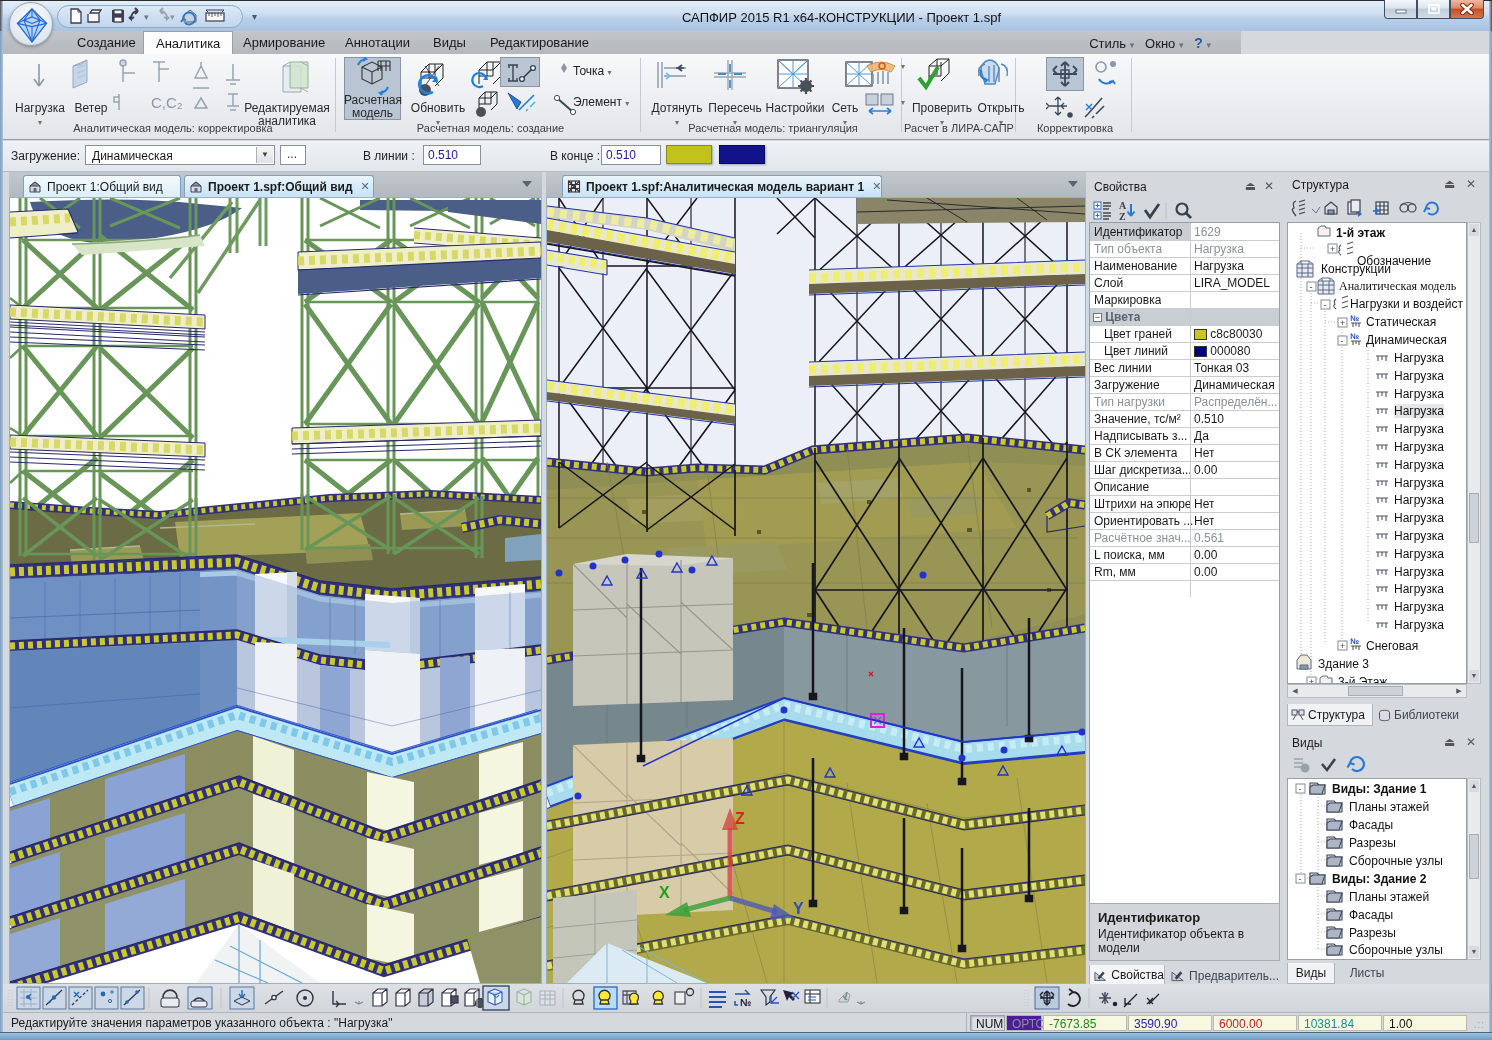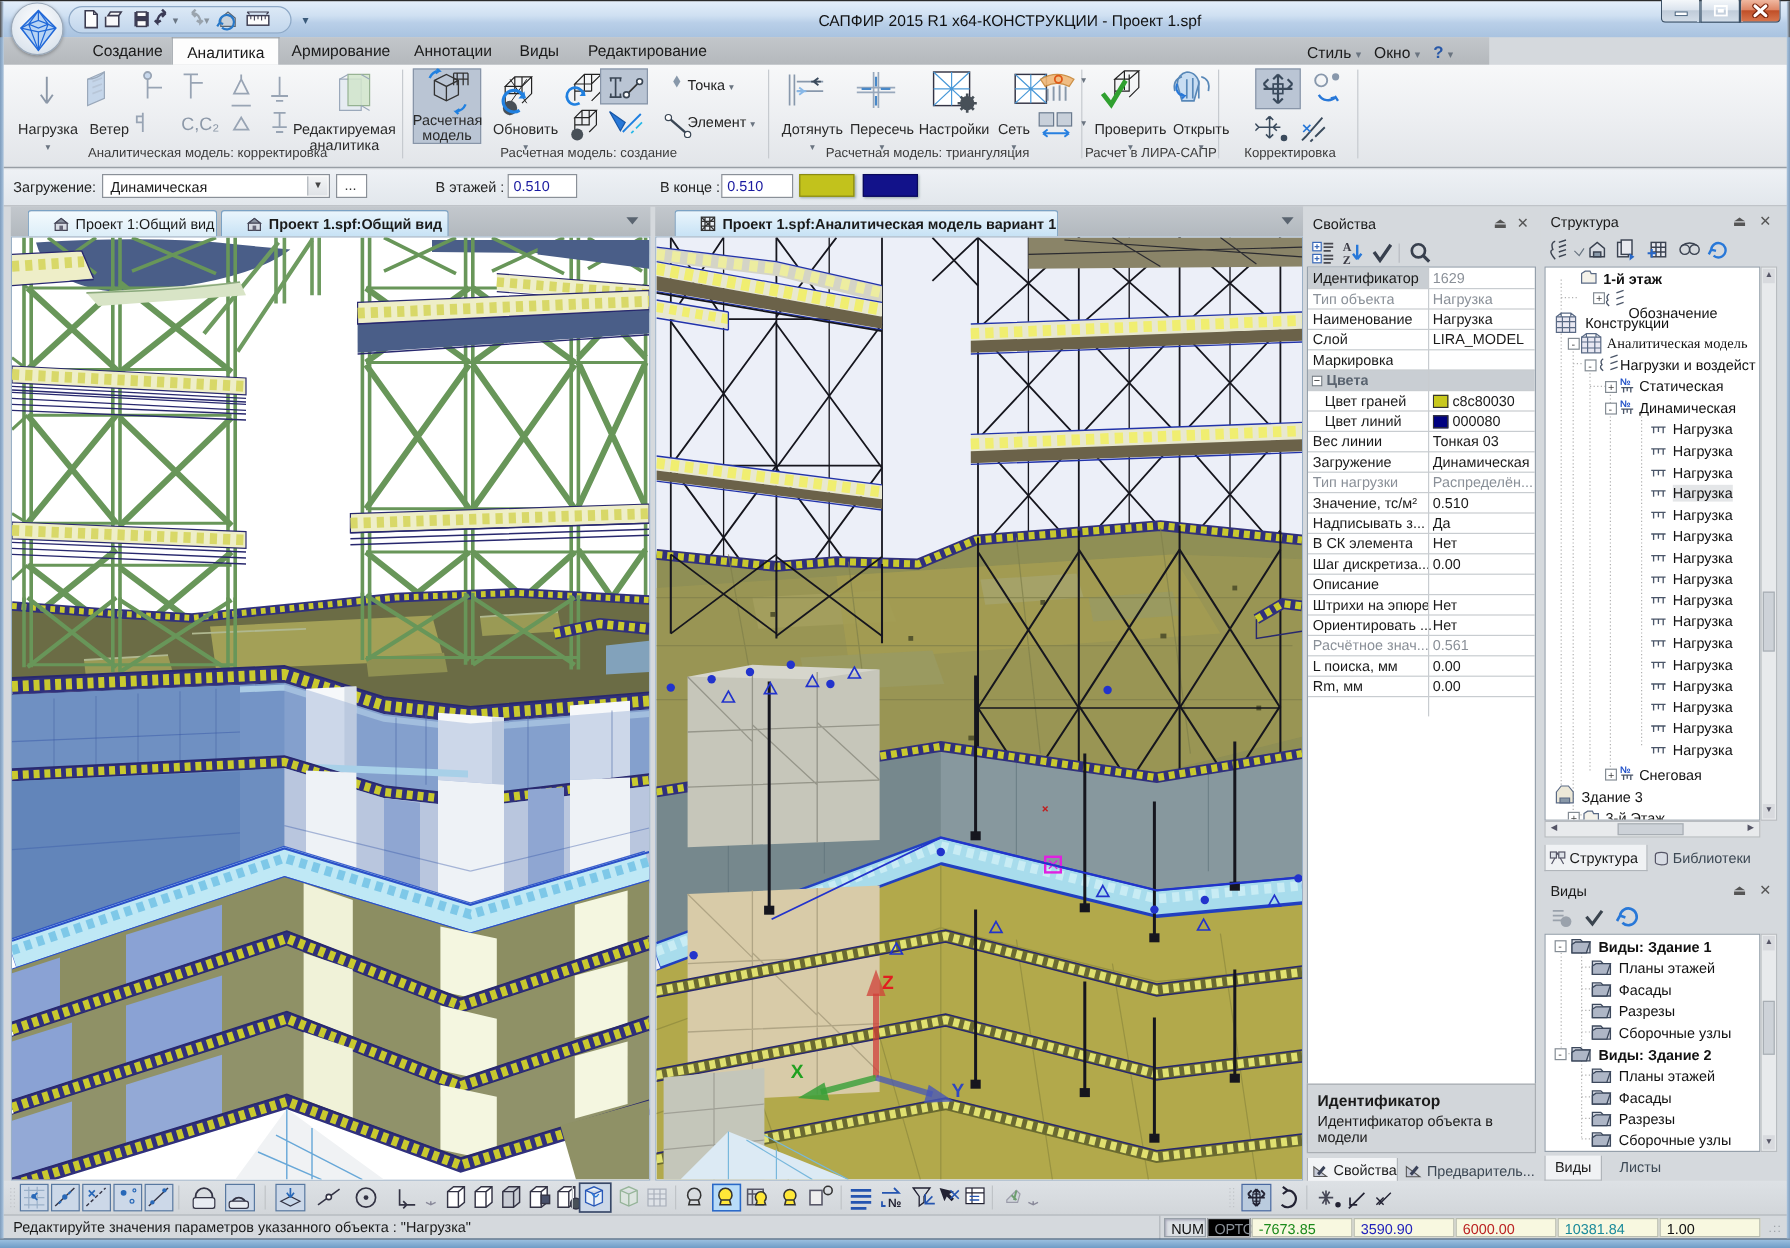--- a/index.html
+++ b/index.html
@@ -40,21 +40,21 @@
 .rbtn-label{position:absolute;font-size:12px;color:#2a2a2a;text-align:center;line-height:13px;}
 .pressed{background:#bac5d4;border:1px solid #8895a8;}
 
 #parambar{position:absolute;left:3px;top:141px;width:1486px;height:31px;background:linear-gradient(#eef1f5,#e2e7ec);border-bottom:1px solid #b8bdc2;}
 #parambar .lbl{position:absolute;top:8px;font-size:12px;color:#222;}
 .combo{position:absolute;top:4px;height:20px;background:#fff;border:1px solid #8a9098;}
 .combo .arr{position:absolute;right:1px;top:1px;width:17px;height:16px;background:linear-gradient(#f4f5f6,#dfe2e6);border-left:1px solid #aab0b6;color:#444;font-size:8px;text-align:center;line-height:16px;}
 .tbox{position:absolute;top:4px;height:20px;background:#fff;border:1px solid #8a9098;font-size:12px;color:#223;padding:2px 4px;}
 
 .dts{position:absolute;top:172px;height:25px;background:linear-gradient(#c3c8cd,#b2b8be);}
-.dtab{position:absolute;bottom:0;height:22px;display:flex;align-items:center;padding:0 20px;font-size:12px;
+.dtab{position:absolute;bottom:0;height:22px;display:flex;align-items:center;padding:0 4px;font-size:12px;
 border:1px solid #7ba2c4;border-bottom:none;border-radius:3px 3px 0 0;
 background:linear-gradient(#eaf5fc,#c7e2f5);white-space:nowrap;overflow:hidden;}
 .dtab .x{margin-left:8px;color:#4a6a8a;font-size:11px;}
 .dtarr{position:absolute;top:9px;width:0;height:0;border-left:5px solid transparent;border-right:5px solid transparent;border-top:6px solid #5a6470;}
 
 .vp{position:absolute;top:197px;height:787px;border:1px solid #9ab0c6;background:#fff;}
 
 .panel-title{font-size:12px;color:#1a1a1a;}
 .white-area{position:absolute;background:#fff;border:1px solid #95a0ab;}
 .prow{position:absolute;left:0;height:17px;width:100%;}
@@ -321,21 +321,21 @@
   </div>
   <div id="parambar">
     <div class="lbl" style="left:8px;">Загружение:</div>
     <div class="combo" style="left:82px;width:190px;">
       <div style="padding:3px 6px;font-size:12px;">Динамическая</div>
       <div class="arr">▼</div>
     </div>
     <div class="combo" style="left:277px;width:26px;">
         <div style="padding:1px 6px;font-size:12px;color:#333;">...</div>
       </div>
-    <div class="lbl" style="left:360px;">В этажей :</div>
+    <div class="lbl" style="left:360px;">В линии :</div>
     <div class="tbox" style="left:420px;width:58px;color:#1a1aa0;">0.510</div>
     <div class="lbl" style="left:547px;">В конце :</div>
     <div class="tbox" style="left:598px;width:60px;color:#1a1aa0;">0.510</div>
     <div class="abs" style="left:663px;top:4px;width:46px;height:19px;background:#c2c21c;border:1px solid #8a8a14;box-shadow:1px 1px 2px #9aa;"></div>
     <div class="abs" style="left:716px;top:4px;width:46px;height:19px;background:#12128a;border:1px solid #0a0a5a;box-shadow:1px 1px 2px #9aa;"></div>
   </div>
   <div class="dts" id="dtsL" style="left:9px;width:533px;">
     <div class="dtab" style="left:14px;width:158px;background:linear-gradient(#f4fafd,#dceef8);">
       <svg width="14" height="12" viewBox="0 0 14 12" style="flex:none;">
           <path d="M2 5 L7 1 L12 5 V11 H2 Z" fill="#d8dce4" stroke="#445"></path>
@@ -1258,21 +1258,21 @@
           <path d="M1184 20 l10 -10 m-12 4 l6 6 m-6 0 l6 -6" stroke-width="1.2"></path>
         </g>
       </g>
         </g>
     </svg>
   </div>
   <div id="statusbar">
     <div style="position:absolute;left:8px;top:3px;">Редактируйте значения параметров указанного объекта : "Нагрузка"</div>
     <div style="position:absolute;left:963px;top:0;width:1px;height:20px;background:#b0b5ba;"></div>
     <div class="sfield" style="left:967px;width:35px;background:#dde1e5;color:#111;border:1px solid #98a0a8;box-shadow:inset 1px 1px 2px #aab;">NUM</div>
-    <div class="sfield" style="left:1003px;width:36px;background:#000000;color:#8a9098;border:1px solid #b0b5ba;">ОРТО</div>
+    <div class="sfield" style="left:1003px;width:36px;background:#4c1d95;color:#8a9098;border:1px solid #b0b5ba;">ОРТО</div>
     <div class="sfield" style="left:1040px;width:84px;color:#1a8a1a;">-7673.85</div>
     <div class="sfield" style="left:1125px;width:84px;color:#2222bb;">3590.90</div>
     <div class="sfield" style="left:1210px;width:84px;color:#bb2222;">6000.00</div>
     <div class="sfield" style="left:1295px;width:84px;color:#1a8a9a;">10381.84</div>
     <div class="sfield" style="left:1380px;width:84px;color:#111;">1.00</div>
     <div style="position:absolute;right:4px;top:6px;color:#9aa0a6;font-size:10px;letter-spacing:1px;">.::</div>
   </div>
   <div id="bottomborder"></div>
   <div id="lborder"></div>
     <div id="rborder"></div>

